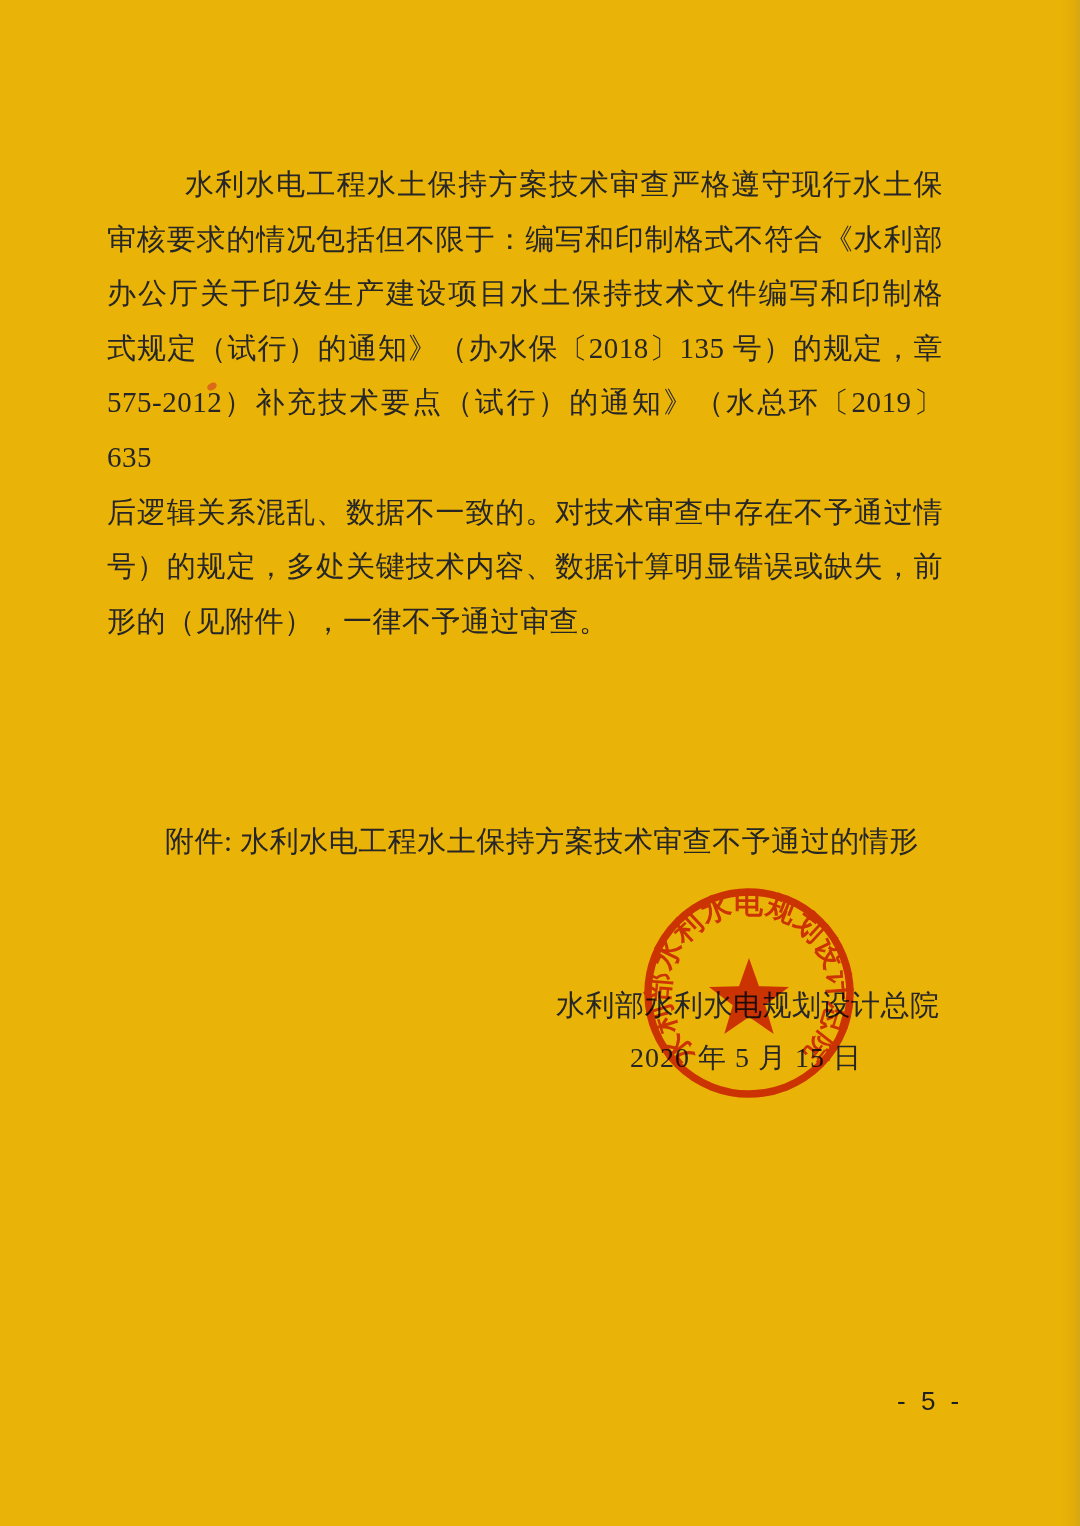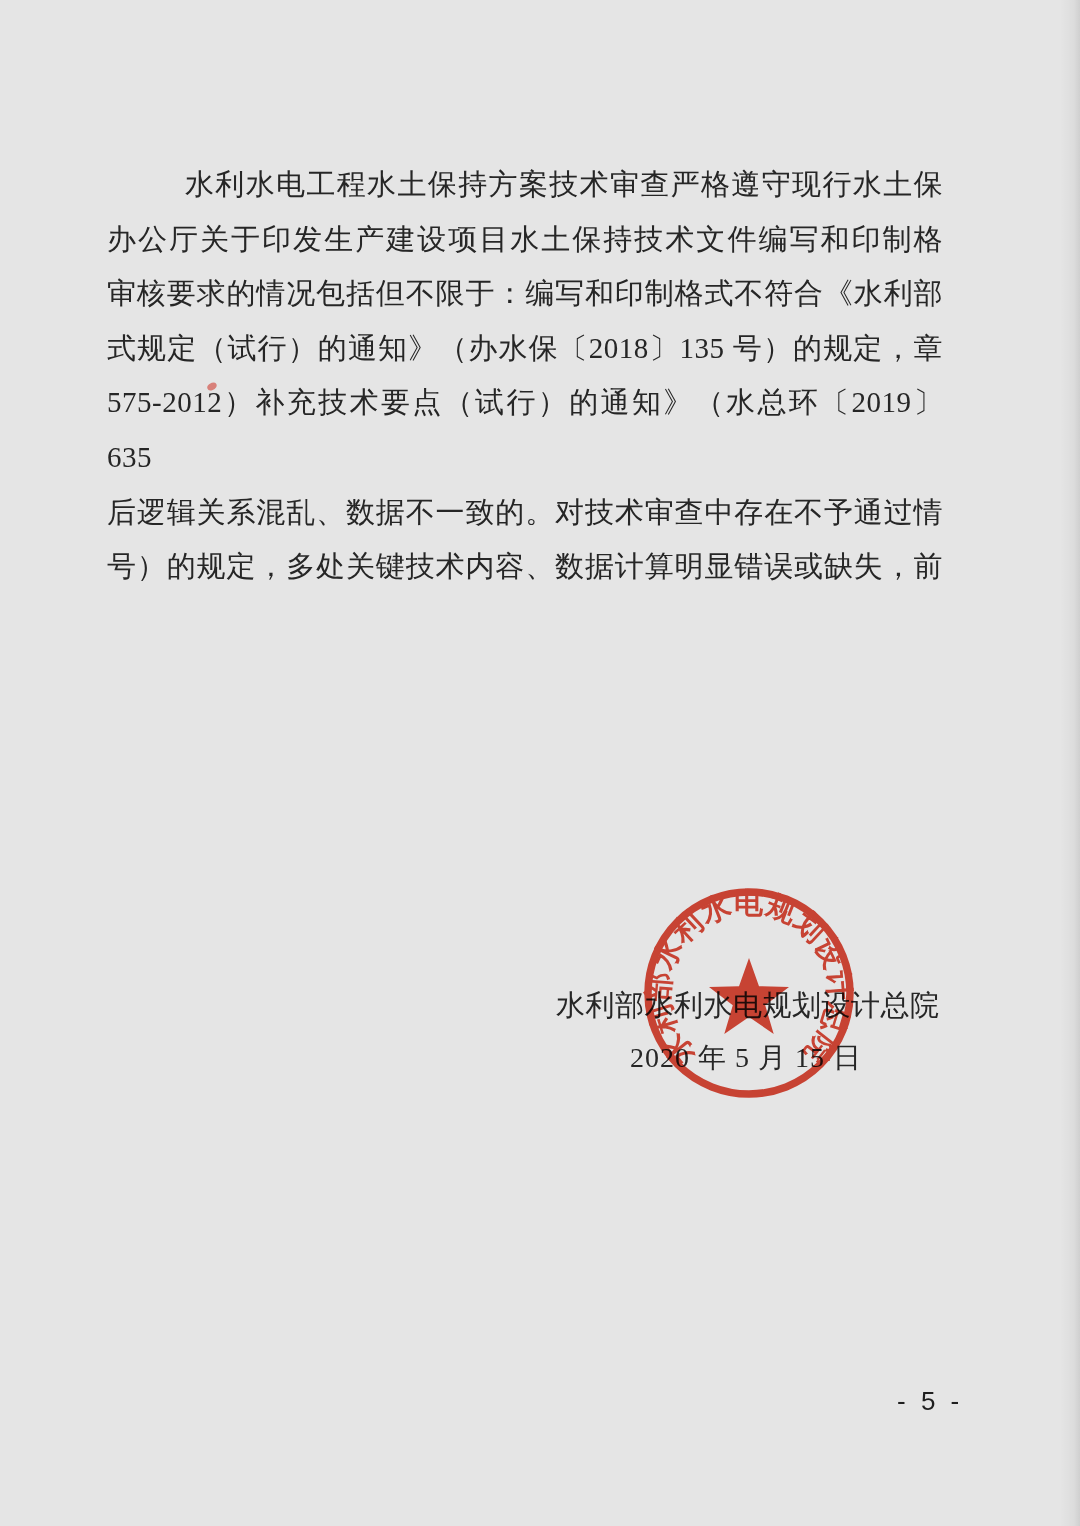--- a/index.html
+++ b/index.html
@@ -1,21 +1,21 @@
 <!DOCTYPE html>
 <html><head>
 <meta charset="utf-8">
 <style>
   * { margin:0; padding:0; box-sizing:border-box; }
   html,body { background:#ffffff; }
   .page {
     position:relative;
     width:1080px; height:1526px;
     margin:0 auto;
-    background:#e5e5e5;
+    background:#eab308;
     font-family:"Liberation Serif","DejaVu Serif",serif;
     color:#262626;
     overflow:hidden;
   }
   
   .page::after {
     content:"";
     position:absolute; top:0; right:0; width:20px; height:100%;
     background:linear-gradient(to right, rgba(0,0,0,0) 0%, rgba(0,0,0,0.04) 70%, rgba(110,110,110,0.18) 100%);
     pointer-events:none;
@@ -75,28 +75,30 @@
     transform:rotate(-20deg);
   }
 </style>
 </head>
 <body>
 
 <div class="page">
 
   <div class="body-text">
     <div class="line justify first">水利水电工程水土保持方案技术审查严格遵守现行水土保</div>
+    <div class="line justify">审核要求的情况包括但不限于：编写和印制格式不符合《水利部</div>
     <div class="line justify">办公厅关于印发生产建设项目水土保持技术文件编写和印制格</div>
-    <div class="line justify">审核要求的情况包括但不限于：编写和印制格式不符合《水利部</div>
     <div class="line justify">式规定（试行）的通知》（办水保〔2018〕135 号）的规定，章</div>
     <div class="line justify">575-2012）补充技术要点（试行）的通知》（水总环〔2019〕635</div>
     <div class="line justify">后逻辑关系混乱、数据不一致的。对技术审查中存在不予通过情</div>
     <div class="line justify">号）的规定，多处关键技术内容、数据计算明显错误或缺失，前</div>
+    <div class="line">形的（见附件），一律不予通过审查。</div>
   </div>
 
+  <div class="attachment">附件: 水利水电工程水土保持方案技术审查不予通过的情形</div>
 
   <div class="signature">
     <div class="sig-org">水利部水利水电规划设计总院</div>
     <div class="sig-date">2020 年 5 月 15 日</div>
   </div>
 
   <svg class="seal" viewBox="-120 -120 240 240" xmlns="http://www.w3.org/2000/svg">
     <circle cx="0" cy="0" r="101" fill="none" stroke-width="7.5" stroke="#dc3a28"></circle>
     <polygon transform="translate(0,7)" points="0,-42 10,-13.8 40,-13 16.2,5.3 24.7,34 0,17 -24.7,34 -16.2,5.3 -40,-13 -10,-13.8" fill="#dc3a28"></polygon>
     <path id="sealArc" d="M -51.7 61.7 A 80.5 80.5 0 1 1 51.7 61.7" fill="none"></path>

